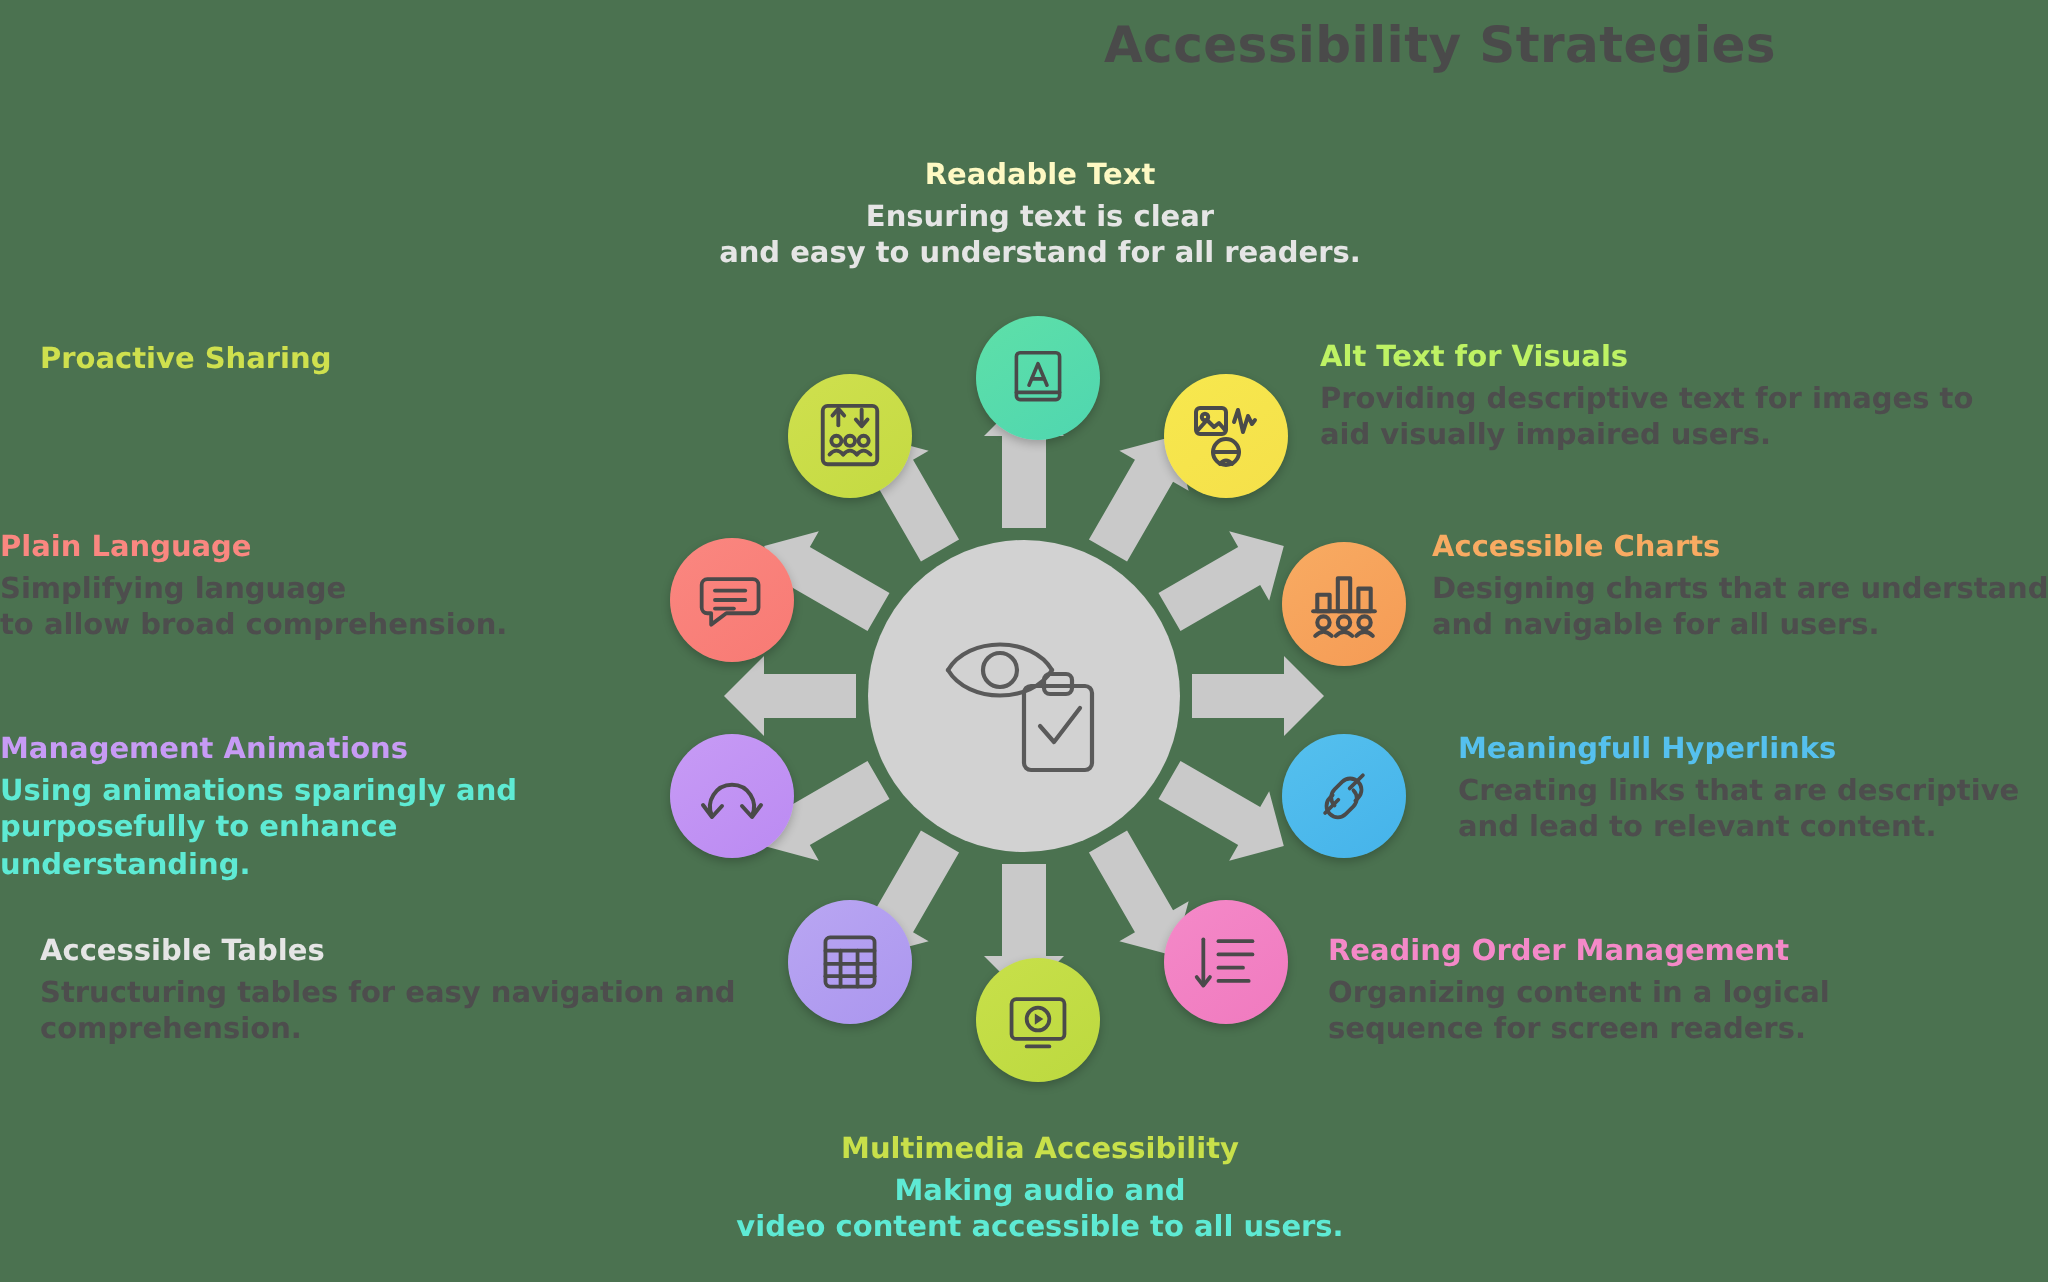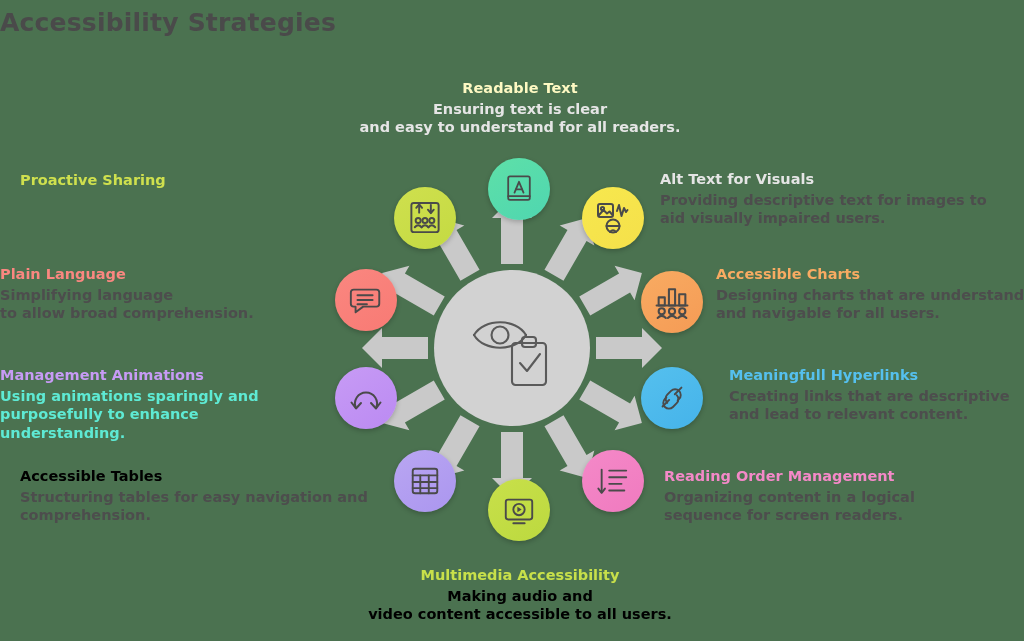--- a/index.html
+++ b/index.html
@@ -8,21 +8,21 @@
     background:#4b7250;
     font-family:"DejaVu Sans", sans-serif;
     overflow:hidden;
     position:relative;
   }
   #stage { position:relative; width:1024px; height:641px; }
 
   
   .title {
     position:absolute; top:8px; left:0; width:888px;
-    text-align:left;
+    text-align:right;
     font-size:25px; font-weight:bold; letter-spacing:.2px;
     color:#4a4a4a;
   }
 
   
   .hub-wrap {
     position:absolute; left:512px; top:348px;
     width:0; height:0;
   }
   .spokes { position:absolute; left:-160px; top:-160px; width:320px; height:320px; }
@@ -234,46 +234,46 @@
         </span>
       </div>
     </div>
   <div id="labels-layer">
       <div class="tb ta-c" style="left: 330px; top: 79px; width: 380px;">
         <div class="hd" style="color: #fef9c3;">Readable Text</div>
         <div class="bd" style="color: #e5e5e5;">Ensuring text is clear
 and easy to understand for all readers.</div>
       </div>
       <div class="tb ta-l" style="left: 660px; top: 170px; width: 360px;">
-        <div class="hd" style="color: #e5e5e5;">Alt Text for Visuals</div>
+        <div class="hd" style="color: #bef264;">Alt Text for Visuals</div>
         <div class="bd" style="color: rgb(77, 77, 77);">Providing descriptive text for images to
 aid visually impaired users.</div>
       </div>
       <div class="tb ta-l" style="left: 716px; top: 265px; width: 360px;">
         <div class="hd" style="color: rgb(248, 171, 98);">Accessible Charts</div>
         <div class="bd" style="color: rgb(77, 77, 77);">Designing charts that are understandable
 and navigable for all users.</div>
       </div>
       <div class="tb ta-l" style="left: 729px; top: 366px; width: 360px;">
         <div class="hd" style="color: rgb(85, 192, 238);">Meaningfull Hyperlinks</div>
         <div class="bd" style="color: rgb(77, 77, 77);">Creating links that are descriptive
 and lead to relevant content.</div>
       </div>
       <div class="tb ta-l" style="left: 664px; top: 467px; width: 360px;">
         <div class="hd" style="color: rgb(244, 137, 200);">Reading Order Management</div>
         <div class="bd" style="color: rgb(77, 77, 77);">Organizing content in a logical
 sequence for screen readers.</div>
       </div>
       <div class="tb ta-c" style="left: 320px; top: 566px; width: 400px;">
         <div class="hd" style="color: rgb(200, 224, 74);">Multimedia Accessibility</div>
-        <div class="bd" style="color: #000000;">Making audio and
+        <div class="bd" style="color: #5eead4;">Making audio and
 video content accessible to all users.</div>
       </div>
       <div class="tb ta-r" style="left: 20px; top: 467px; width: 370px;">
-        <div class="hd" style="color: #000000;">Accessible Tables</div>
+        <div class="hd" style="color: #e5e5e5;">Accessible Tables</div>
         <div class="bd" style="color: rgb(77, 77, 77);">Structuring tables for easy navigation and
 comprehension.</div>
       </div>
       <div class="tb ta-r" style="left: 0px; top: 366px; width: 312px;">
         <div class="hd" style="color: rgb(199, 155, 245);">Management Animations</div>
         <div class="bd" style="color: #5eead4;">Using animations sparingly and
 purposefully to enhance understanding.</div>
       </div>
       <div class="tb ta-r" style="left: 0px; top: 265px; width: 320px;">
         <div class="hd" style="color: rgb(250, 135, 128);">Plain Language</div>

